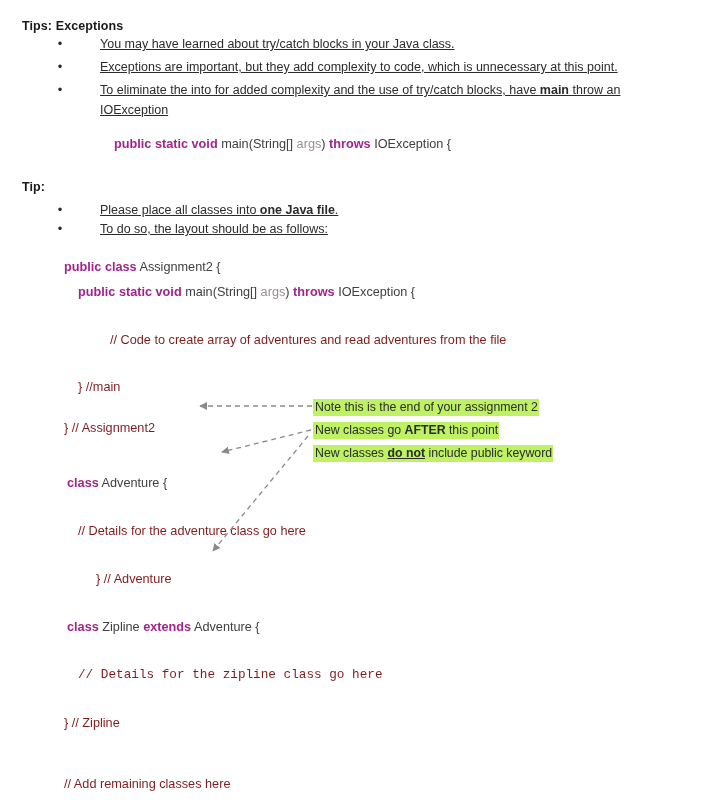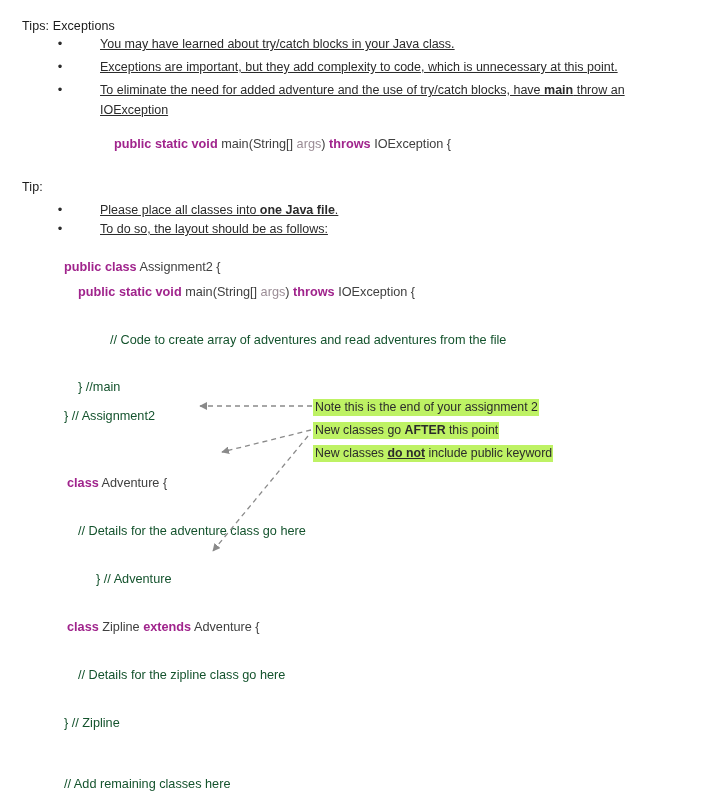--- a/index.html
+++ b/index.html
@@ -13,21 +13,21 @@
     position: relative;
     font-family: "Liberation Sans", sans-serif;
     color: #262626;
     overflow: hidden;
   }
 
   
   .tip-heading {
     position: absolute;
     font-size: 12.5px;
-    font-weight: normal;
+    font-weight: bold;
     color: #1a1a1a;
     letter-spacing: 0.1px;
     white-space: nowrap;
   }
   .bullet-row {
     position: absolute;
     font-size: 12.5px;
     color: #2b2b2b;
     line-height: 20px;
   }
@@ -59,21 +59,21 @@
     color: #404040;
     line-height: 16px;
   }
   .kw {
     color: #A0248C;
     font-weight: bold;
     text-align: right;
   }
   .ident { color: #404040; }
   .param { color: #9b8d96; }
-  .cmt   { color: #14532d; }
+  .cmt   { color: #7f1d1d; }
 
   
   .note-block {
     position: absolute;
     left: 313px;
     top: 396px;
     font-size: 12.3px;
     line-height: 23px;
     color: #2b2b2b;
   }
@@ -107,21 +107,21 @@
   <span class="bullet-text"><span>You may have learned about try/catch blocks in your Java class.</span></span>
 </div>
 
 <div class="bullet-row" style="left:52px; top:57px; width:650px;">
   <span class="bullet-dot">•</span>
   <span class="bullet-text"><span>Exceptions are important, but they add complexity to code, which is unnecessary at this point.</span></span>
 </div>
 
 <div class="bullet-row" style="left:52px; top:80px; width:620px;">
   <span class="bullet-dot">•</span>
-  <span class="bullet-text"><span>To eliminate the need for added adventure and the use of try/catch blocks, have </span><b>main</b><span> throw an IOException</span></span>
+  <span class="bullet-text"><span>To eliminate the into for added complexity and the use of try/catch blocks, have </span><b>main</b><span> throw an IOException</span></span>
 </div>
 
 <div class="code-line" style="left:114px; top:136px;">
   <span class="kw">public static void</span><span class="ident"> main(String[]</span><span class="param"> args</span><span class="ident">) </span><span class="kw">throws</span><span class="ident"> IOException {</span>
 </div>
 
 <div class="tip-heading" style="left:22px; top:180px;">Tip:</div>
 
 <div class="bullet-row" style="left:52px; top:200px; width:650px;">
   <span class="bullet-dot">•</span>
@@ -138,35 +138,35 @@
 </div>
 
 <div class="code-line" style="left:78px; top:284px;">
   <span class="kw">public static void</span><span class="ident"> main(String[]</span><span class="param"> args</span><span class="ident">) </span><span class="kw">throws</span><span class="ident"> IOException {</span>
 </div>
 
 <div class="code-line cmt" style="left:110px; top:332px;">// Code to create array of adventures and read adventures from the file</div>
 
 <div class="code-line cmt" style="left:78px; top:379px;">} //main</div>
 
-<div class="code-line cmt" style="left:64px; top:408px;">} // Assignment2</div>
+<div class="code-line cmt" style="left:64px; top:420px;">} // Assignment2</div>
 
 <div class="code-line" style="left:67px; top:475px;">
   <span class="kw">class</span><span class="ident"> Adventure {</span>
 </div>
 
 <div class="code-line cmt" style="left:78px; top:523px;">// Details for the adventure class go here</div>
 
 <div class="code-line cmt" style="left:64px; top:571px;margin-left:32px;">} // Adventure</div>
 
 <div class="code-line" style="left:67px; top:619px;">
   <span class="kw">class</span><span class="ident"> Zipline </span><span class="kw">extends</span><span class="ident"> Adventure {</span>
 </div>
 
-<div class="code-line cmt" style="left:78px; top:667px;">// Details for the zipline class go here</div>
+<div class="code-line cmt" style="left:78px; top:667px;font-family:Liberation Mono, monospace;">// Details for the zipline class go here</div>
 
 <div class="code-line cmt" style="left:64px; top:715px;">} // Zipline</div>
 
 <div class="code-line cmt" style="left:64px; top:776px;">// Add remaining classes here</div>
 
 <div class="note-block">
   <span class="note-line"><span class="hl">Note this is the end of your assignment 2</span></span>
   <span class="note-line"><span class="hl"><span>New classes go </span><b>AFTER</b><span> this point</span></span></span>
   <span class="note-line"><span class="hl"><span>New classes </span><span class="bu">do not</span><span> include public keyword</span></span></span>
 </div>

